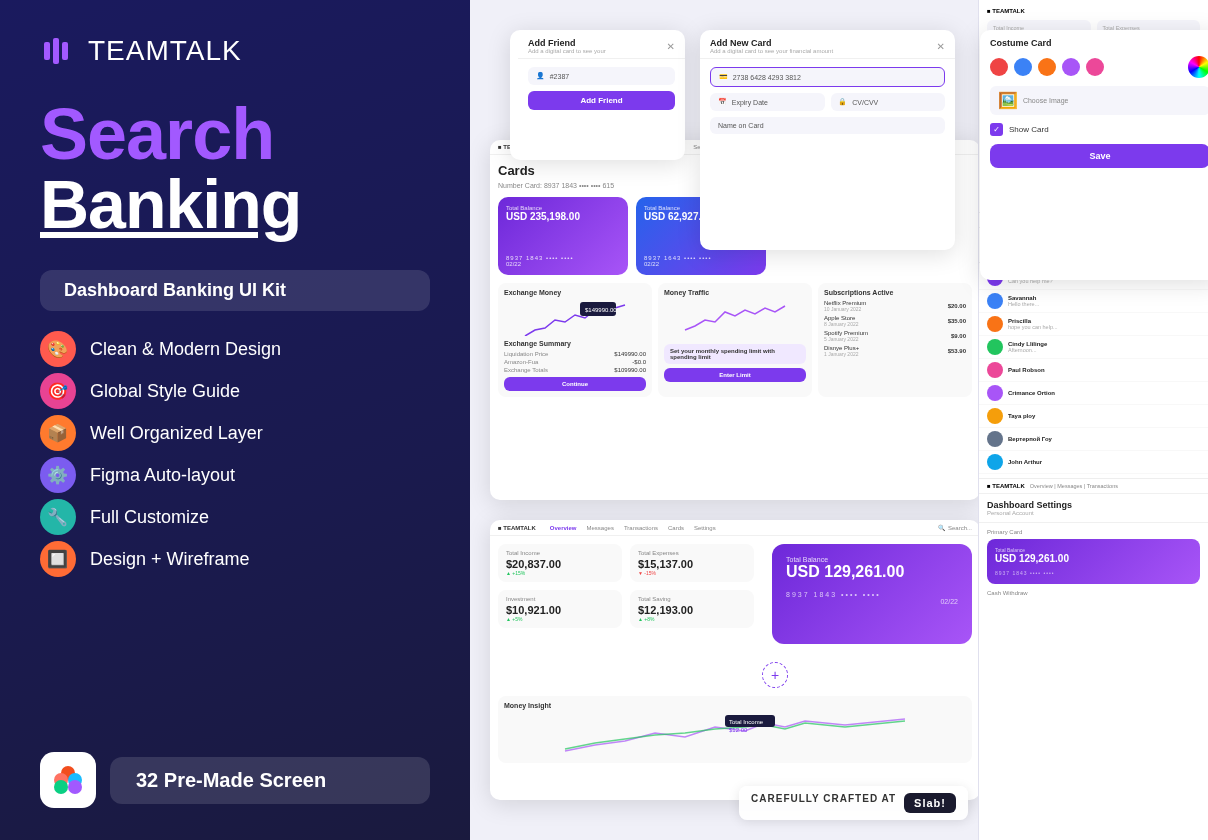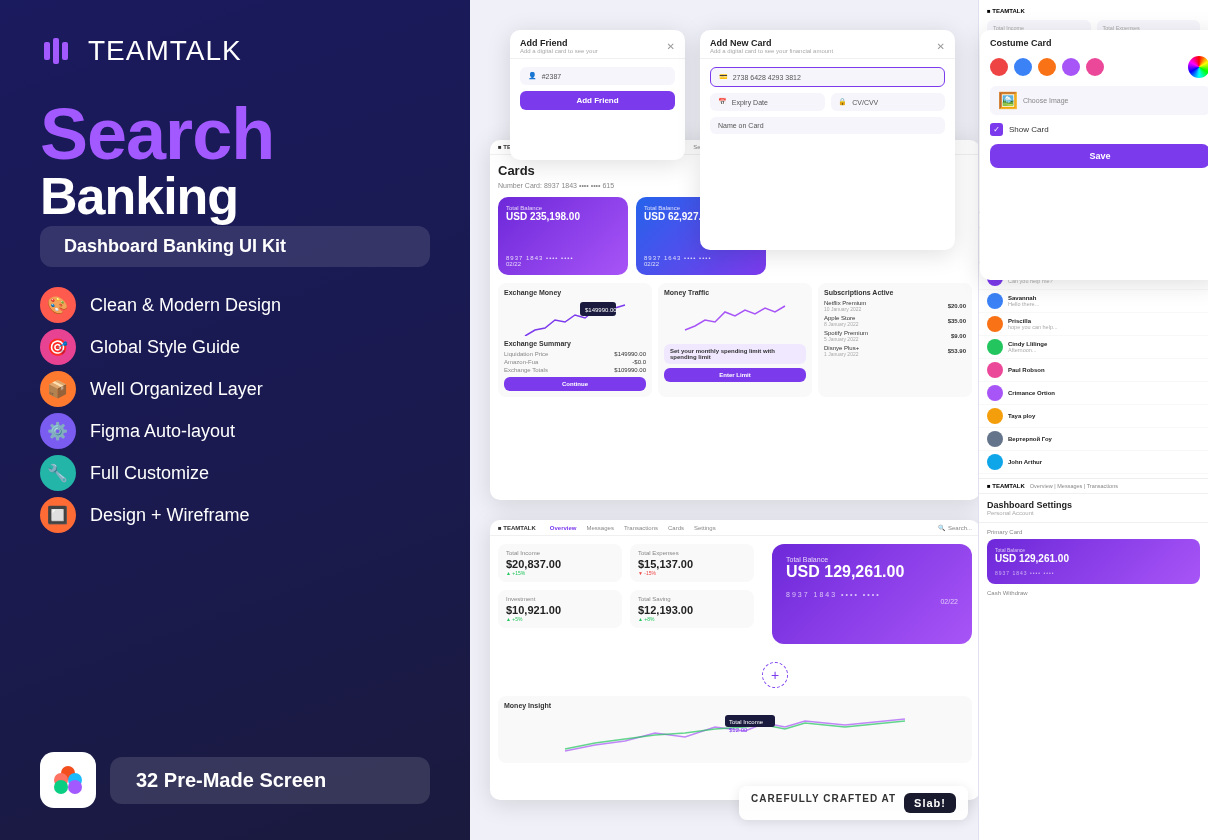--- a/index.html
+++ b/index.html
@@ -45,26 +45,27 @@
     }
 
     .headline-digital {
       font-size: 72px;
       font-weight: 800;
       color: #a259ff;
       line-height: 1;
       letter-spacing: -1px;
     }
     .headline-banking {
-      font-size: 52px;
+      font-size: 68px;
       font-weight: 800;
       color: #fff;
       line-height: 1;
       letter-spacing: -1px;
-      margin-bottom: 4px;
+      margin-bottom: 32px;
+      text-decoration: underline;
     }
 
     .badge-subtitle {
       display: inline-block;
       background: rgba(255,255,255,0.12);
       color: #fff;
       border-radius: 12px;
       padding: 10px 24px;
       font-size: 18px;
       font-weight: 600;
@@ -726,21 +727,21 @@
         <ellipse cx="7" cy="21" rx="7" ry="7" fill="#0ACF83"></ellipse>
         <ellipse cx="21" cy="21" rx="7" ry="7" fill="#A259FF"></ellipse>
       </svg>
     </div>
     <div class="pre-made-badge">32 Pre-Made Screen</div>
   </div>
 </div>
 
 <div class="right-panel">
 
-  <div class="mockup-window modal-friend" style="z-index:10;">
+  <div class="mockup-window modal-friend" style="z-index:10;padding-left:8px;">
     <div class="modal-header">
       <div>
         <div class="modal-title">Add Friend</div>
         <div class="modal-subtitle">Add a digital card to see your</div>
       </div>
       <div class="modal-close">✕</div>
     </div>
     <div class="modal-body">
       <div class="input-field-mockup">
         <span>👤</span>

